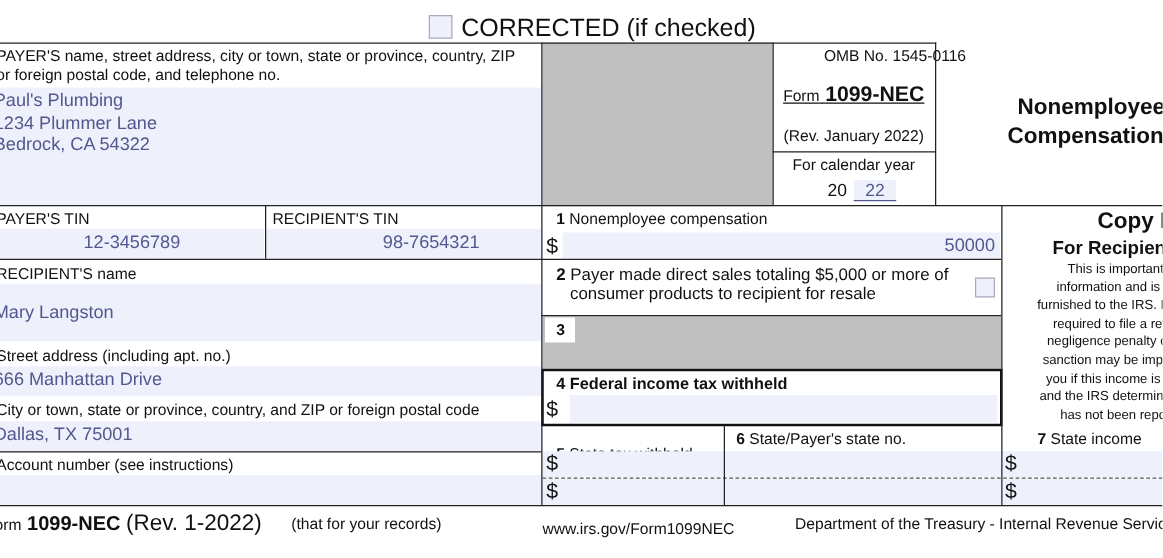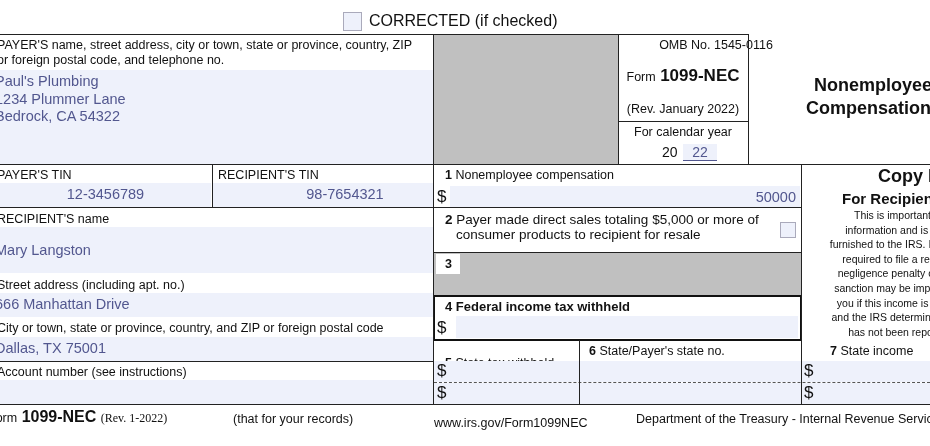--- a/index.html
+++ b/index.html
@@ -13,33 +13,33 @@
   .vline { position:absolute; width:0; border-left:1.5px solid #222; }
   .dash { position:absolute; height:0; border-top:1px dashed #555; }
   .chk { position:absolute; background:#eef1fb; border:1px solid #aab; box-sizing:border-box; }
   .dollar { font-size:17px; color:#111; position:absolute; }
   b.n { font-weight:bold; }
 </style>
 </head>
 <body>
 
 <div class="chk" style="left:343px;top:12px;width:19px;height:19px;"></div>
-<div class="abs" style="left:369px;top:12px;font-size:16px;">CORRECTED (if checked)</div>
+<div class="abs" style="left:369px;top:12px;font-size:20px;">CORRECTED (if checked)</div>
 
 <div class="abs lbl" style="left:-3px;top:38px;">PAYER'S name, street address, city or town, state or province, country, ZIP</div>
 <div class="abs lbl" style="left:-3px;top:53px;">or foreign postal code, and telephone no.</div>
 <div class="abs fill" style="left:0;top:70px;width:433px;height:94px;"></div>
 <div class="abs val" style="left:-5px;top:73px;">Paul's Plumbing</div>
 <div class="abs val" style="left:-5px;top:91px;">1234 Plummer Lane</div>
 <div class="abs val" style="left:-5px;top:108px;">Bedrock, CA 54322</div>
 
 <div class="abs" style="left:434px;top:34px;width:184px;height:131px;background:#c0c0c0;"></div>
 
 <div class="abs" style="left:618px;top:38px;width:130px;text-align:center;font-size:12.5px;margin-left:33px;">OMB No. 1545-0116</div>
-<div class="abs" style="left:618px;top:66px;width:130px;text-align:center;white-space:nowrap;">
+<div class="abs" style="left:618px;top:66px;width:130px;text-align:center;white-space:nowrap;text-decoration:underline;">
   <span style="font-size:12.5px;">Form</span>
   <span style="font-size:17px;font-weight:bold;">1099-NEC</span>
 </div>
 <div class="abs" style="left:618px;top:102px;width:130px;text-align:center;font-size:12.5px;">(Rev. January 2022)</div>
 <div class="abs" style="left:618px;top:125px;width:130px;text-align:center;font-size:12.5px;">For calendar year</div>
 <div class="abs" style="left:662px;top:144px;font-size:14px;">20</div>
 <div class="abs" style="left:683px;top:144px;width:34px;text-align:center;font-size:14px;color:#52578f;background:#eef1fb;border-bottom:1px solid #52578f;">22</div>
 
 <div class="abs" style="left:814px;top:75px;font-size:18px;font-weight:bold;white-space:nowrap;">Nonemployee</div>
 <div class="abs" style="left:806px;top:98px;font-size:18px;font-weight:bold;white-space:nowrap;">Compensation</div>
@@ -126,17 +126,17 @@
 <div class="vline" style="left:433px;top:34px;height:370px;"></div>
 <div class="vline" style="left:618px;top:34px;height:130px;"></div>
 <div class="vline" style="left:748px;top:34px;height:130px;"></div>
 <div class="vline" style="left:212px;top:164px;height:43px;"></div>
 <div class="vline" style="left:801px;top:164px;height:240px;"></div>
 <div class="vline" style="left:579px;top:340px;height:64px;"></div>
 
 <div class="abs" style="left:-12px;top:408px;white-space:nowrap;">
   <span style="font-size:12.5px;">Form</span>
   <span style="font-size:16px;font-weight:bold;">1099-NEC</span>
-  <span style="font-size:12px;font-family:Liberation Serif, serif;">(Rev. 1-2022)</span>
+  <span style="font-size:18px;">(Rev. 1-2022)</span>
 </div>
 <div class="abs lbl" style="left:233px;top:412px;">(that for your records)</div>
 <div class="abs lbl" style="left:434px;top:416px;">www.irs.gov/Form1099NEC</div>
 <div class="abs lbl" style="left:636px;top:412px;">Department of the Treasury - Internal Revenue Service</div>
 
 </body></html>

